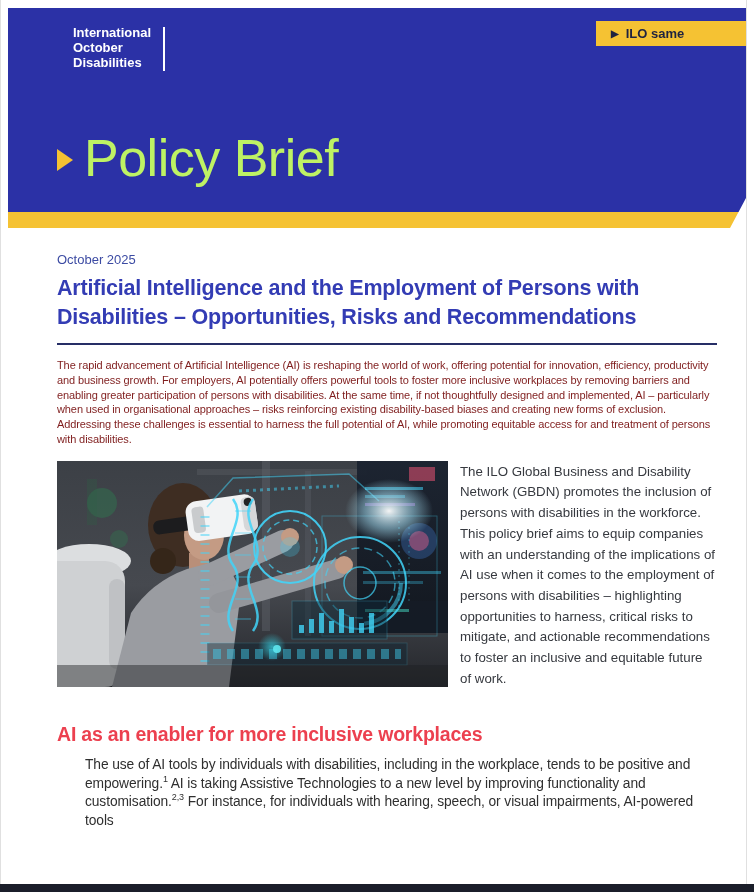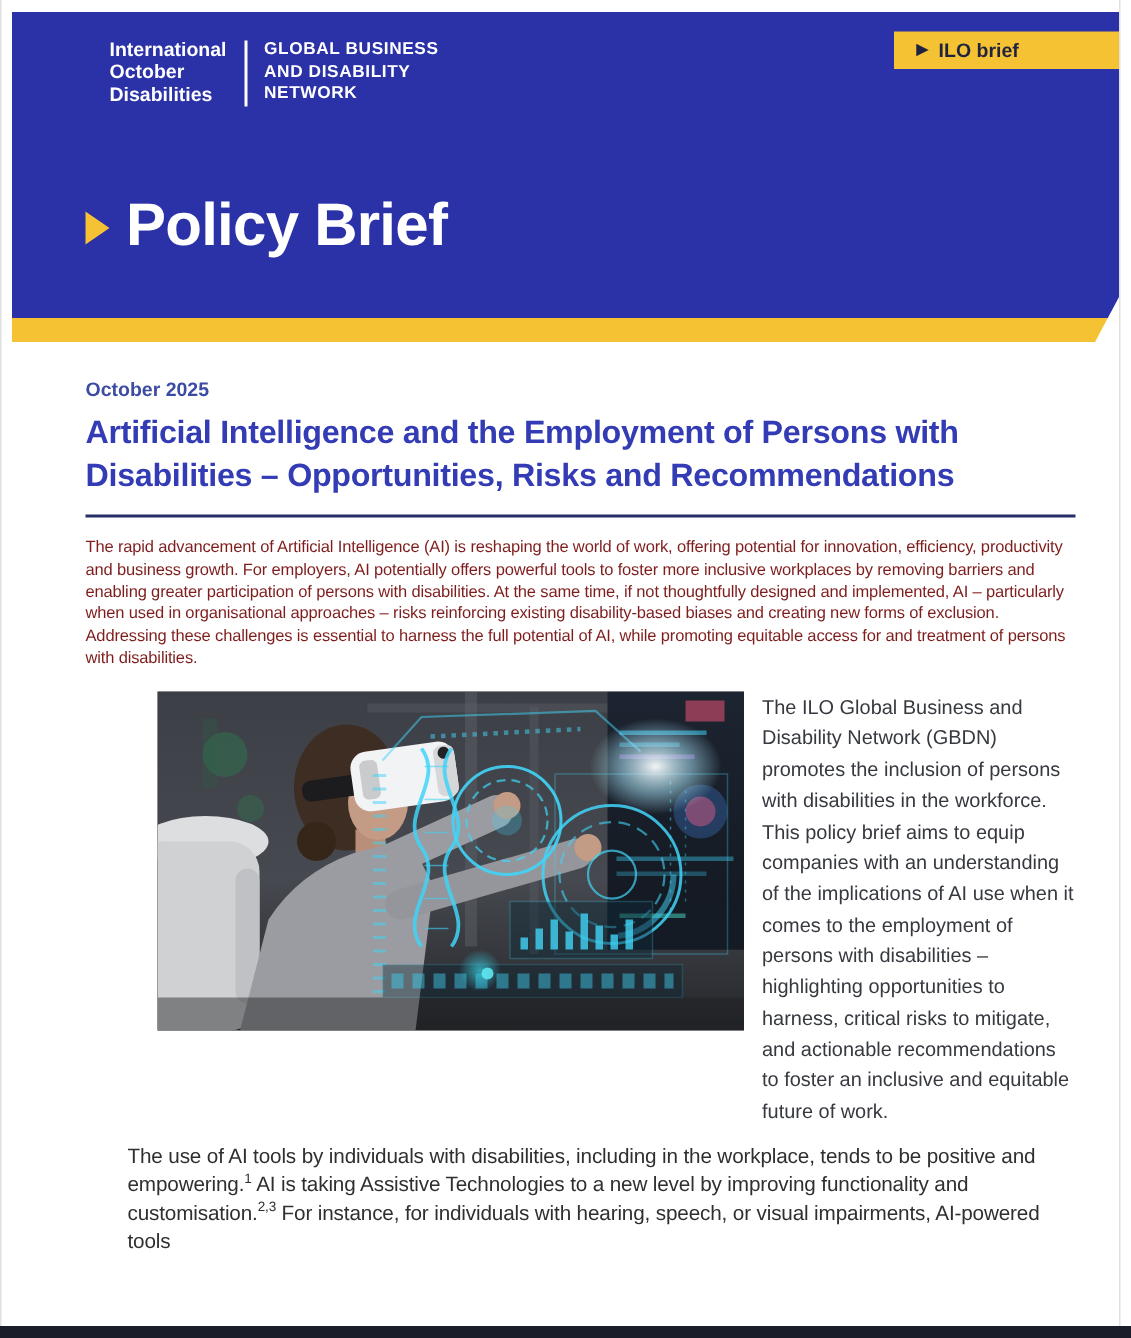--- a/index.html
+++ b/index.html
@@ -33,30 +33,30 @@
     padding-left:15px; font-size:13px; font-weight:bold; gap:7px;
   }
   .badge .badge-arrow { font-size:10px; line-height:1; }
 
   .banner-row { display:flex; align-items:center; margin:57px 0 0 49px; }
   .banner-arrow {
     width:0; height:0; border-left:16px solid #f5c233;
     border-top:11px solid transparent; border-bottom:11px solid transparent;
     margin-right:11px; margin-top:3px;
   }
-  .banner-title { color:#ffffff; font-size:40px; font-weight:bold; letter-spacing:-.5px; }
+  .banner-title { color:#bef264; font-size:52px; font-weight:normal; letter-spacing:-.5px; }
 
   
   .main { position:relative; padding:24px 37px 0 57px; }
-  .doc-date { font-size:13px; color:#3c4ba3;font-weight:bold; }
+  .doc-date { font-size:13px; color:#3c4ba3; }
   .doc-title { margin-top:7px; font-size:21.5px; line-height:1.33; font-weight:bold; color:#333cb4; letter-spacing:-.2px; max-width:640px; }
   .rule { margin-top:12px; height:2px; background:#262e66; border:none; }
   .intro { margin-top:13px; font-size:11px; line-height:1.34; color:#7f1d1d; letter-spacing:-.1px; }
 
-  .media-row { display:flex; margin-top:14px; gap:12px;margin-left:48px; }
+  .media-row { display:flex; margin-top:14px; gap:12px; }
   .photo-frame { flex:none; width:391px; height:226px; overflow:hidden; background:#2a2c31; }
   .sidebar-text { flex:1; font-size:13.3px; line-height:1.56; color:#36393f; padding-top:1px; }
 
   .section-heading { margin-top:33px; font-size:19.5px; font-weight:bold; color:#ec404f; letter-spacing:-.2px; }
   .body-2 { margin-top:10px; font-size:13.8px; line-height:1.37; color:#2f2f2f; letter-spacing:-.1px;margin-left:28px; }
   .body-2 sup { font-size:9px; line-height:0; }
 
   .bottom-stripe { position:absolute; left:0; right:0; bottom:0; height:8px; background:#1b1e2a; z-index:6; }
 </style>
 </head>
@@ -69,30 +69,25 @@
   <header class="hero">
     <div class="hero-blue">
 
       <div class="brand-row">
         <div class="org-name">
           <div>International</div>
           <div>October</div>
           <div>Disabilities</div>
         </div>
         <div class="brand-divider"></div>
-        <div class="network-name">
-          <div>GLOBAL BUSINESS</div>
-          <div>AND DISABILITY</div>
-          <div>NETWORK</div>
-        </div>
       </div>
 
       <div class="badge">
         <span class="badge-arrow">▶</span>
-        <span>ILO brief</span>
+        <span>ILO same</span>
       </div>
 
       <div class="banner-row">
         <span class="banner-arrow"></span>
         <h1 class="banner-title">Policy Brief</h1>
       </div>
     </div>
     <div class="hero-yellow"></div>
   </header>
 
@@ -209,17 +204,18 @@
 
           <ellipse cx="332" cy="50" rx="44" ry="32" fill="url(#glowB)"></ellipse>
           <circle cx="215" cy="186" r="14" fill="url(#glowT)"></circle>
           <circle cx="220" cy="188" r="4" fill="#5ee7f0" opacity="0.9"></circle>
           <rect x="0" y="204" width="391" height="22" fill="#1c1e22" opacity="0.45"></rect>
         </svg>
       </div>
       <p class="sidebar-text">The ILO Global Business and Disability Network (GBDN) promotes the inclusion of persons with disabilities in the workforce. This policy brief aims to equip companies with an understanding of the implications of AI use when it comes to the employment of persons with disabilities – highlighting opportunities to harness, critical risks to mitigate, and actionable recommendations to foster an inclusive and equitable future of work.</p>
     </div>
 
+    <h3 class="section-heading">AI as an enabler for more inclusive workplaces</h3>
     <p class="body-2"><span>The use of AI tools by individuals with disabilities, including in the workplace, tends to be positive and empowering.</span><sup>1</sup><span> AI is taking Assistive Technologies to a new level by improving functionality and customisation.</span><sup>2,3</sup><span> For instance, for individuals with hearing, speech, or visual impairments, AI-powered tools</span></p>
   </main>
 
   <footer class="bottom-stripe"></footer>
 </div>
 
 </body></html>

